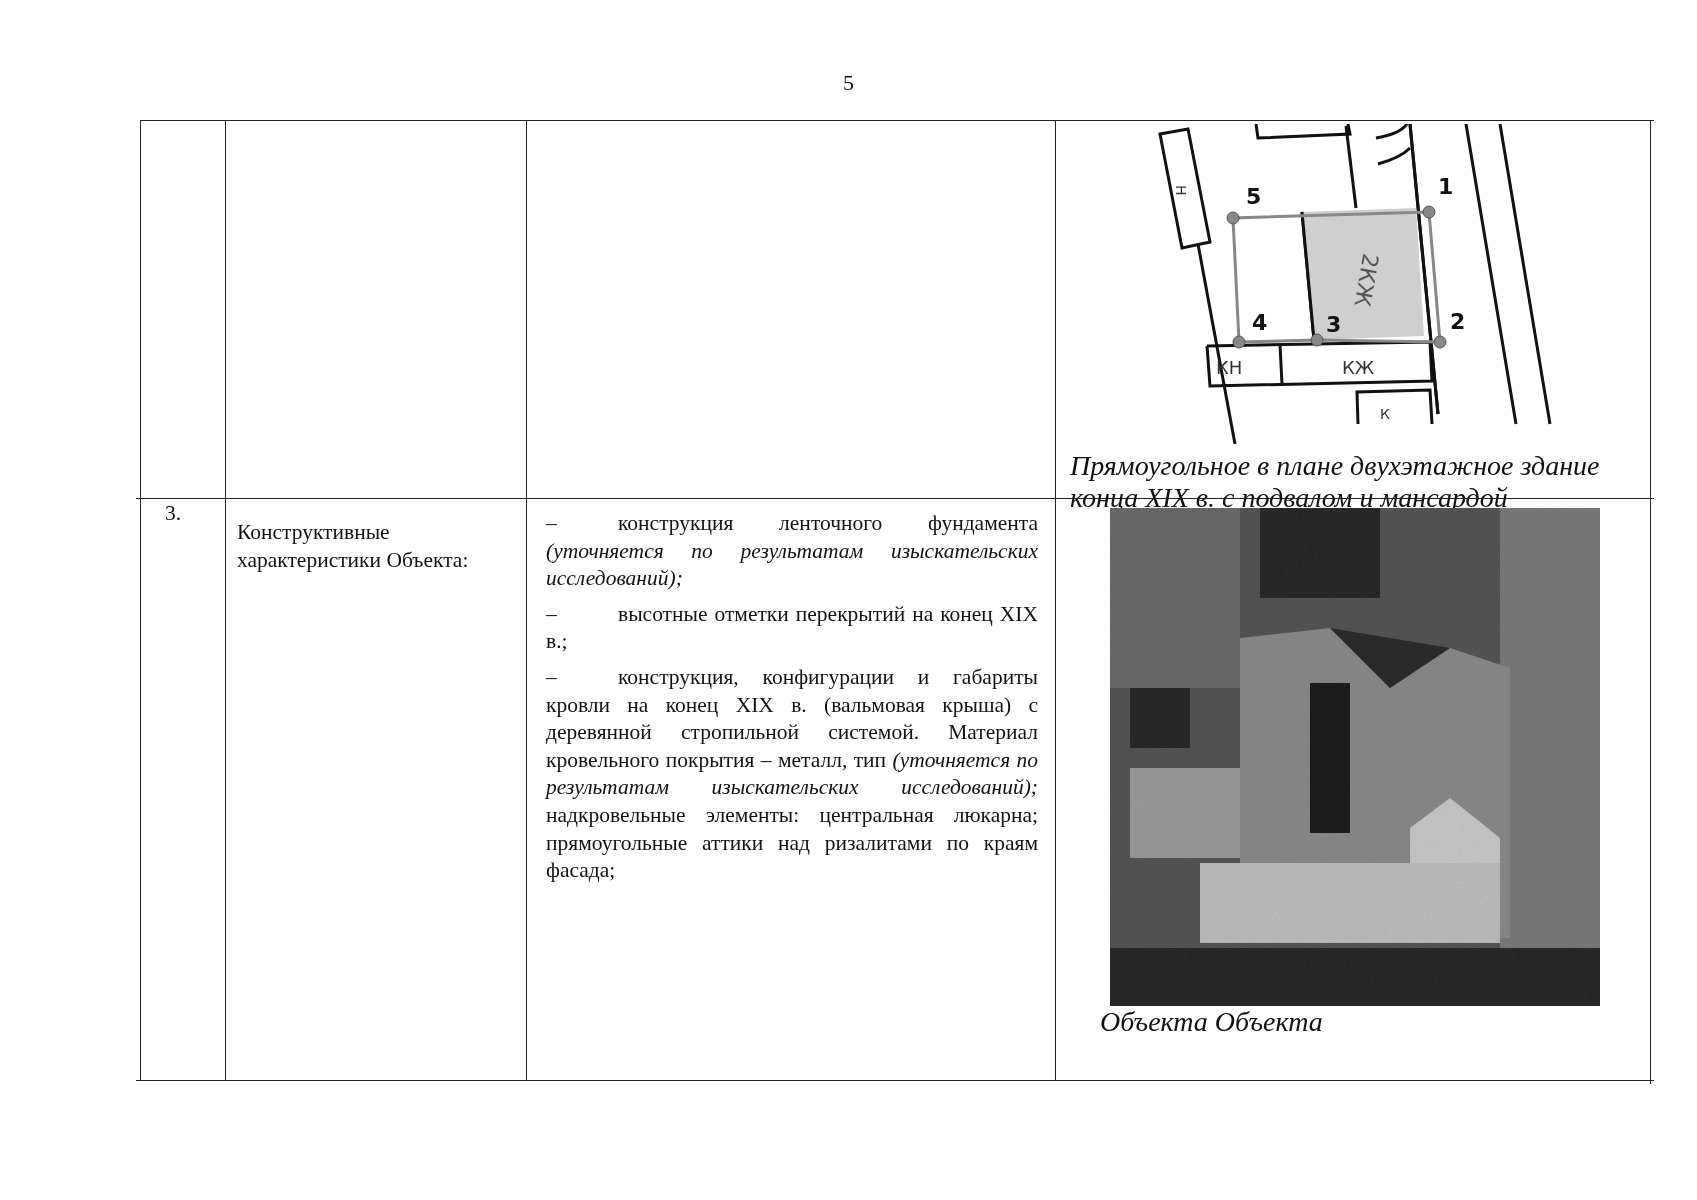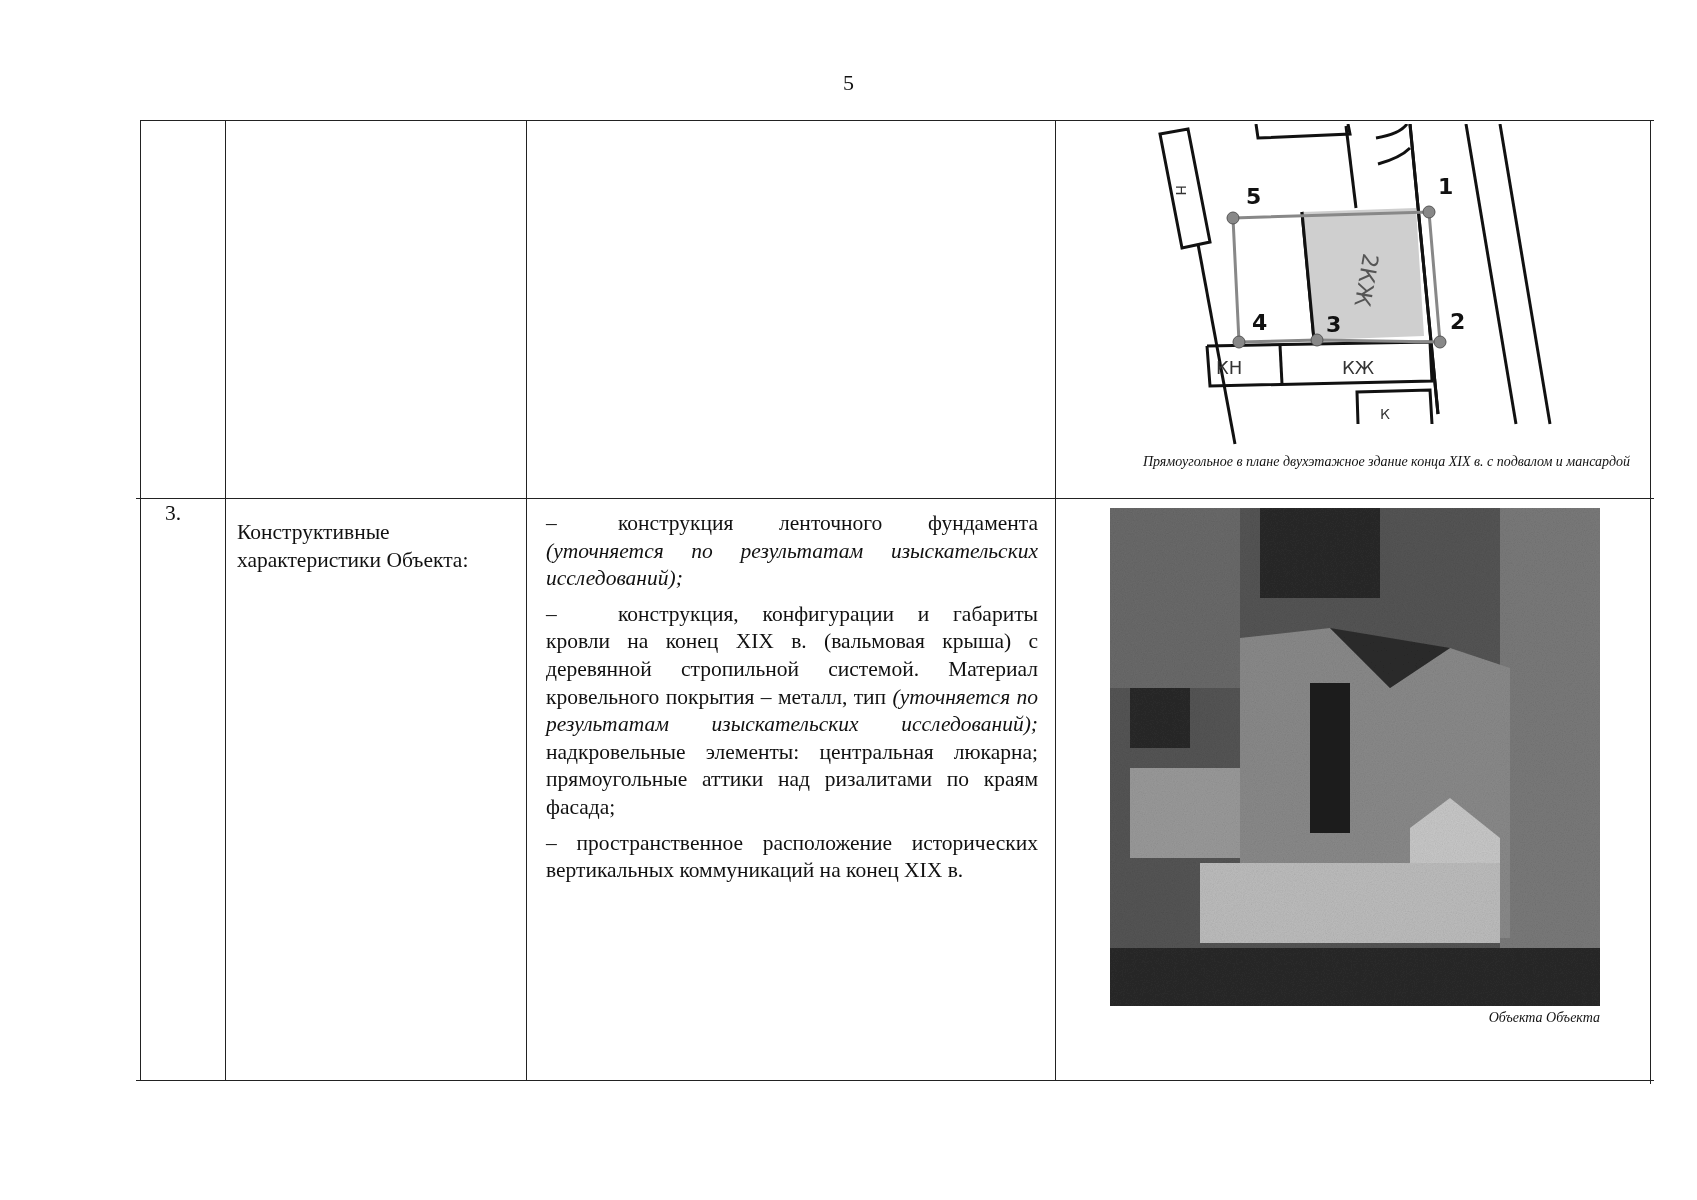--- a/index.html
+++ b/index.html
@@ -9,21 +9,21 @@
               font-size:22px; }
   .hline { position:absolute; height:0; border-top:1.5px solid #222; }
   .vline { position:absolute; width:0; border-left:1.5px solid #222; }
   .cell-text { position:absolute; font-size:21.5px; line-height:27.6px; }
   .num { left:165px; top:500px; }
   .label { left:237px; top:519px; width:290px; }
   .desc { left:538px; top:502px; width:508px; text-align:justify; }
   .desc p { margin:8px; text-indent:0; }
   .desc .dash { display:inline-block; width:72px; }
   .desc i { font-style:italic; }
-  .caption { position:absolute; font-style:italic; font-size:14px; line-height:24px; text-align:right; }
+  .caption { position:absolute; font-style:italic; font-size:28px; line-height:32px; text-align:left; }
   .cap1 { left:1070px; top:450px; width:560px; }
   .cap2 { left:1100px; top:1006px; width:500px; }
   .plan { position:absolute; left:1080px; top:124px; width:520px; height:322px; }
   .photo { position:absolute; left:1110px; top:508px; width:490px; height:498px; overflow:hidden;
            background:#4a4a4a; }
 </style>
 </head>
 <body>
 
 <div class="page-num">5</div>
@@ -41,25 +41,25 @@
 
 <div class="cell-text num">3.</div>
 <div class="cell-text label">Конструктивные характеристики Объекта:</div>
 
 <div class="cell-text desc">
   <p>
     <span class="dash">–</span><span>конструкция ленточного фундамента</span>
     <i>(уточняется по результатам изыскательских исследований);</i>
   </p>
   <p>
+    <span class="dash">–</span><span>высотные отметки перекрытий на конец XIX в.;</span>
+  </p>
+  <p>
     <span class="dash">–</span><span>конструкция, конфигурации и габариты кровли на конец XIX в. (вальмовая крыша) с деревянной стропильной системой. Материал кровельного покрытия – металл, тип</span>
     <i>(уточняется по результатам изыскательских исследований);</i><span> надкровельные элементы: центральная люкарна; прямоугольные аттики над ризалитами по краям фасада;</span>
-  </p>
-  <p>
-    <span>–</span> <span>пространственное расположение исторических вертикальных коммуникаций на конец XIX в.</span>
   </p>
 </div>
 
 <svg class="plan" viewBox="0 0 520 322">
   <g stroke="#111" stroke-width="3" fill="none">
 
     <polygon points="80,10 108,5 130,118 102,124" fill="#fff"></polygon>
     <line x1="118" y1="120" x2="155" y2="320"></line>
 
     <polyline points="176,0 178,14 270,10 268,0"></polyline>

